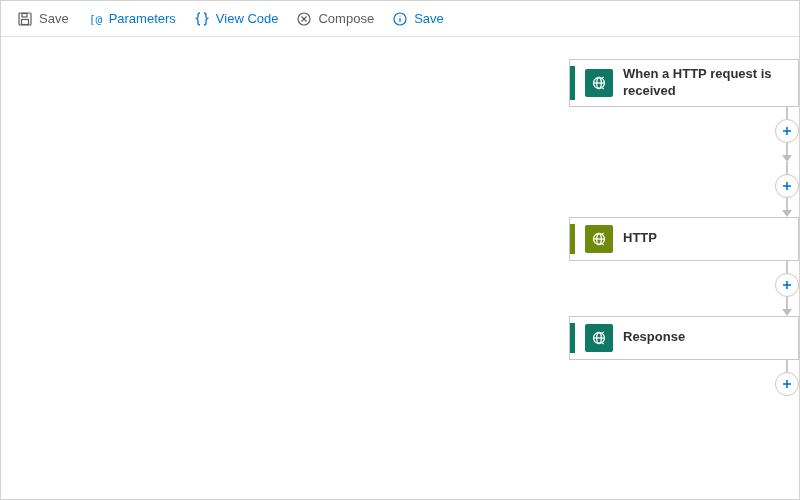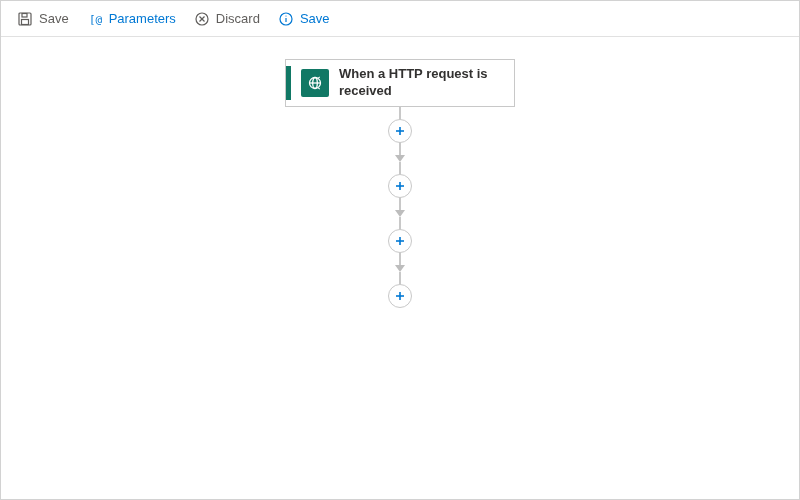--- a/index.html
+++ b/index.html
@@ -31,21 +31,21 @@
     font-size: 13px;
     border-radius: 2px;
   }
   .tb-btn.accent { color: #0078d4; }
   .tb-btn .ic { width: 16px; height: 16px; display: inline-flex; align-items: center; justify-content: center; }
   .canvas {
     width: 100%;
     height: calc(100% - 36px);
     display: flex;
     flex-direction: column;
-    align-items: center;
+    align-items: flex-end;
     padding-top: 22px;
     overflow: auto;
   }
   .node {
     width: 230px;
     min-height: 44px;
     background: #fff;
     border: 1px solid #c8c8c8;
     display: flex;
     align-items: center;
@@ -121,29 +121,38 @@
     <span>Save</span>
   </div>
   <div class="tb-btn accent">
     <span class="ic">
       <svg viewBox="0 0 16 16" fill="none" stroke="currentColor" stroke-width="1.2">
           <text x="2" y="12" font-size="11" font-family="Consolas,monospace" fill="currentColor" stroke="none">[@]</text>
         </svg>
     </span>
     <span>Parameters</span>
   </div>
+  <div class="tb-btn accent">
+    <span class="ic">
+      <svg viewBox="0 0 16 16" fill="none" stroke="currentColor" stroke-width="1.3">
+          <path d="M6 2c-1.5 0-2 1-2 2v2c0 1-1 1.5-1.5 1.5C3 8 4 8.5 4 9.5v2.5c0 1 .5 2 2 2"></path>
+          <path d="M10 2c1.5 0 2 1 2 2v2c0 1 1 1.5 1.5 1.5C13 8 12 8.5 12 9.5v2.5c0 1-.5 2-2 2"></path>
+        </svg>
+    </span>
+    <span>View Code</span>
+  </div>
   <div class="tb-btn">
     <span class="ic">
       <svg viewBox="0 0 16 16" fill="none" stroke="currentColor" stroke-width="1.2">
           <circle cx="8" cy="8" r="6"></circle>
           <line x1="5.5" y1="5.5" x2="10.5" y2="10.5"></line>
           <line x1="10.5" y1="5.5" x2="5.5" y2="10.5"></line>
         </svg>
     </span>
-    <span>Discard</span>
+    <span>Compose</span>
   </div>
   <div class="tb-btn accent">
     <span class="ic">
       <svg viewBox="0 0 16 16" fill="none" stroke="currentColor" stroke-width="1.2">
           <circle cx="8" cy="8" r="6"></circle>
           <line x1="8" y1="7" x2="8" y2="11"></line>
           <circle cx="8" cy="5" r="0.6" fill="currentColor" stroke="none"></circle>
         </svg>
     </span>
     <span>Save</span>
@@ -178,30 +187,54 @@
       <div class="conn-line" style="height:14px"></div>
       <div class="plus-btn">
         <svg viewBox="0 0 12 12" stroke="#0078d4" stroke-width="1.6">
           <line x1="6" y1="2" x2="6" y2="10"></line>
           <line x1="2" y1="6" x2="10" y2="6"></line>
         </svg>
       </div>
       <div class="conn-line" style="height:14px"></div>
       <div class="conn-arrow"></div>
     </div>
+    <div class="node">
+      <div class="accentbar" style="background:#6e8b0d"></div>
+      <div class="nicon" style="background:#6e8b0d">
+        <svg viewBox="0 0 16 16" width="16" height="16" fill="none" stroke="#fff" stroke-width="1.3">
+          <circle cx="8" cy="8" r="5.5"></circle>
+          <ellipse cx="8" cy="8" rx="2.3" ry="5.5"></ellipse>
+          <line x1="2.5" y1="8" x2="13.5" y2="8"></line>
+          <path d="M11 3l2-1M11 13l2 1" stroke-width="1"></path>
+        </svg>
+      </div>
+      <div class="ntitle">HTTP</div>
+    </div>
     <div class="connector">
       <div class="conn-line" style="height:14px"></div>
       <div class="plus-btn">
         <svg viewBox="0 0 12 12" stroke="#0078d4" stroke-width="1.6">
           <line x1="6" y1="2" x2="6" y2="10"></line>
           <line x1="2" y1="6" x2="10" y2="6"></line>
         </svg>
       </div>
       <div class="conn-line" style="height:14px"></div>
       <div class="conn-arrow"></div>
+    </div>
+    <div class="node">
+      <div class="accentbar" style="background:#117865"></div>
+      <div class="nicon" style="background:#117865">
+        <svg viewBox="0 0 16 16" width="16" height="16" fill="none" stroke="#fff" stroke-width="1.3">
+          <circle cx="8" cy="8" r="5.5"></circle>
+          <ellipse cx="8" cy="8" rx="2.3" ry="5.5"></ellipse>
+          <line x1="2.5" y1="8" x2="13.5" y2="8"></line>
+          <path d="M11 3l2-1M11 13l2 1" stroke-width="1"></path>
+        </svg>
+      </div>
+      <div class="ntitle">Response</div>
     </div>
     <div class="connector">
       <div class="conn-line" style="height:14px"></div>
       <div class="plus-btn">
         <svg viewBox="0 0 12 12" stroke="#0078d4" stroke-width="1.6">
           <line x1="6" y1="2" x2="6" y2="10"></line>
           <line x1="2" y1="6" x2="10" y2="6"></line>
         </svg>
       </div>
     </div>

